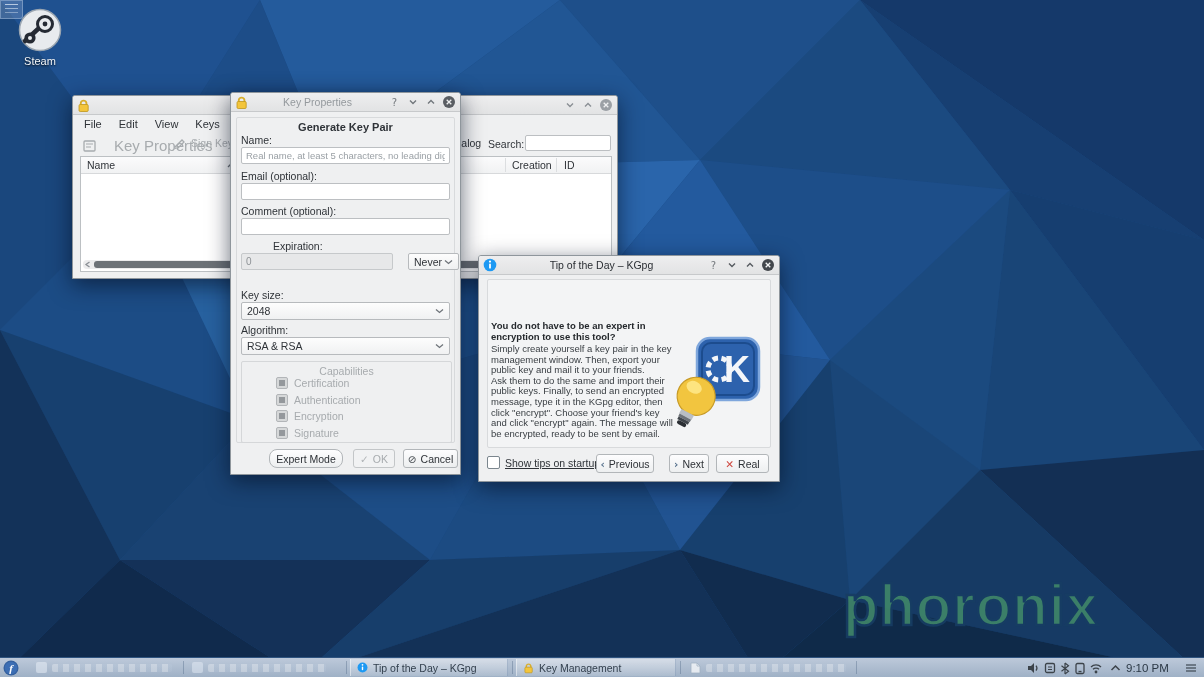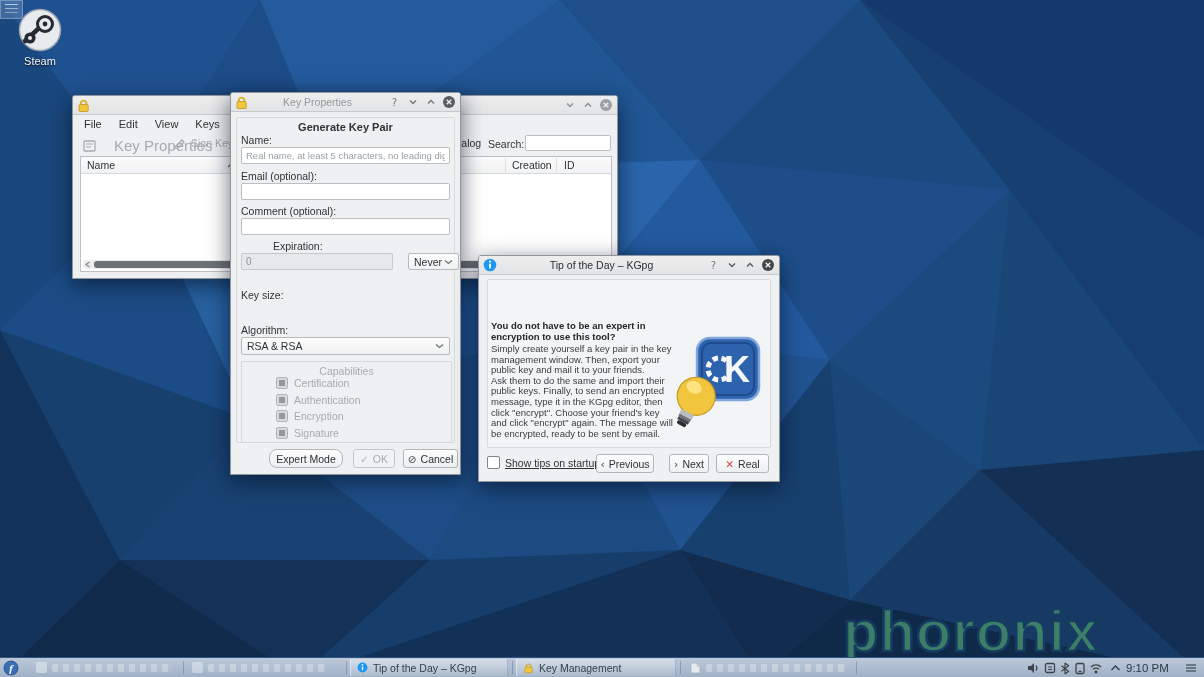--- a/index.html
+++ b/index.html
@@ -111,21 +111,21 @@
     <polygon points="760,677 680,550 850,600" fill="#112c4e"></polygon>
       <polygon points="760,677 850,600 1204,677" fill="#0f2a49"></polygon>
   </svg>
 
   <div class="abs" style="left:0;top:0;width:23px;height:19px;background:rgba(110,145,190,.45);border-radius:0 0 3px 0;border:1px solid rgba(190,210,235,.4);box-sizing:border-box;">
     <div style="margin:3px 4px 0;height:1px;background:rgba(230,240,250,.7);"></div>
     <div style="margin:3px 4px 0;height:1px;background:rgba(230,240,250,.55);"></div>
     <div style="margin:3px 4px 0;height:1px;background:rgba(230,240,250,.4);"></div>
   </div>
 
-  <div class="watermark" style="left:843px;top:597px;">phoronix</div>
+  <div class="watermark" style="left:843px;top:571px;">phoronix</div>
 
   <div class="abs" style="left:14px;top:8px;width:52px;text-align:center;">
     <svg width="44" height="44" viewBox="0 0 44 44" style="display:block;margin:0 auto;">
       <circle cx="22" cy="22" r="20.5" fill="#e8ebee" stroke="#9aa5b0" stroke-width="1.5"></circle>
       <circle cx="27" cy="16" r="7.5" fill="none" stroke="#252a33" stroke-width="3"></circle>
       <circle cx="27" cy="16" r="2.4" fill="#252a33"></circle>
       <path d="M7 33 L20 21" stroke="#252a33" stroke-width="4.5" stroke-linecap="round"></path>
       <circle cx="12" cy="30" r="5.6" fill="#252a33"></circle>
       <circle cx="12" cy="30" r="2" fill="#e8ebee"></circle>
     </svg>
@@ -246,20 +246,26 @@
     <span class="lbl" style="left:10px;top:147px;padding-left:32px;">Expiration:</span>
     <input class="abs txt" type="text" disabled="" style="left: 10px; top: 160px; width: 152px;" value="0">
     <div class="combo" style="left:177px;top:160px;width:51px;height:17px;">
       <span>Never</span>
       <svg width="9" height="6">
           <polyline points="1,1.5 4.5,4.5 8,1.5" fill="none" stroke="#6f747a" stroke-width="1.3"></polyline>
         </svg>
     </div>
 
     <span class="lbl" style="left:10px;top:196px;">Key size:</span>
+    <div class="combo" style="left:10px;top:209px;width:209px;">
+      <span>2048</span>
+      <svg width="9" height="6">
+          <polyline points="1,1.5 4.5,4.5 8,1.5" fill="none" stroke="#6f747a" stroke-width="1.3"></polyline>
+        </svg>
+    </div>
 
     <span class="lbl" style="left:10px;top:231px;">Algorithm:</span>
     <div class="combo" style="left:10px;top:244px;width:209px;">
       <span>RSA &amp; RSA</span>
       <svg width="9" height="6">
           <polyline points="1,1.5 4.5,4.5 8,1.5" fill="none" stroke="#6f747a" stroke-width="1.3"></polyline>
         </svg>
     </div>
 
     <div class="groupbox" style="left:10px;top:268px;width:209px;height:80px;">

